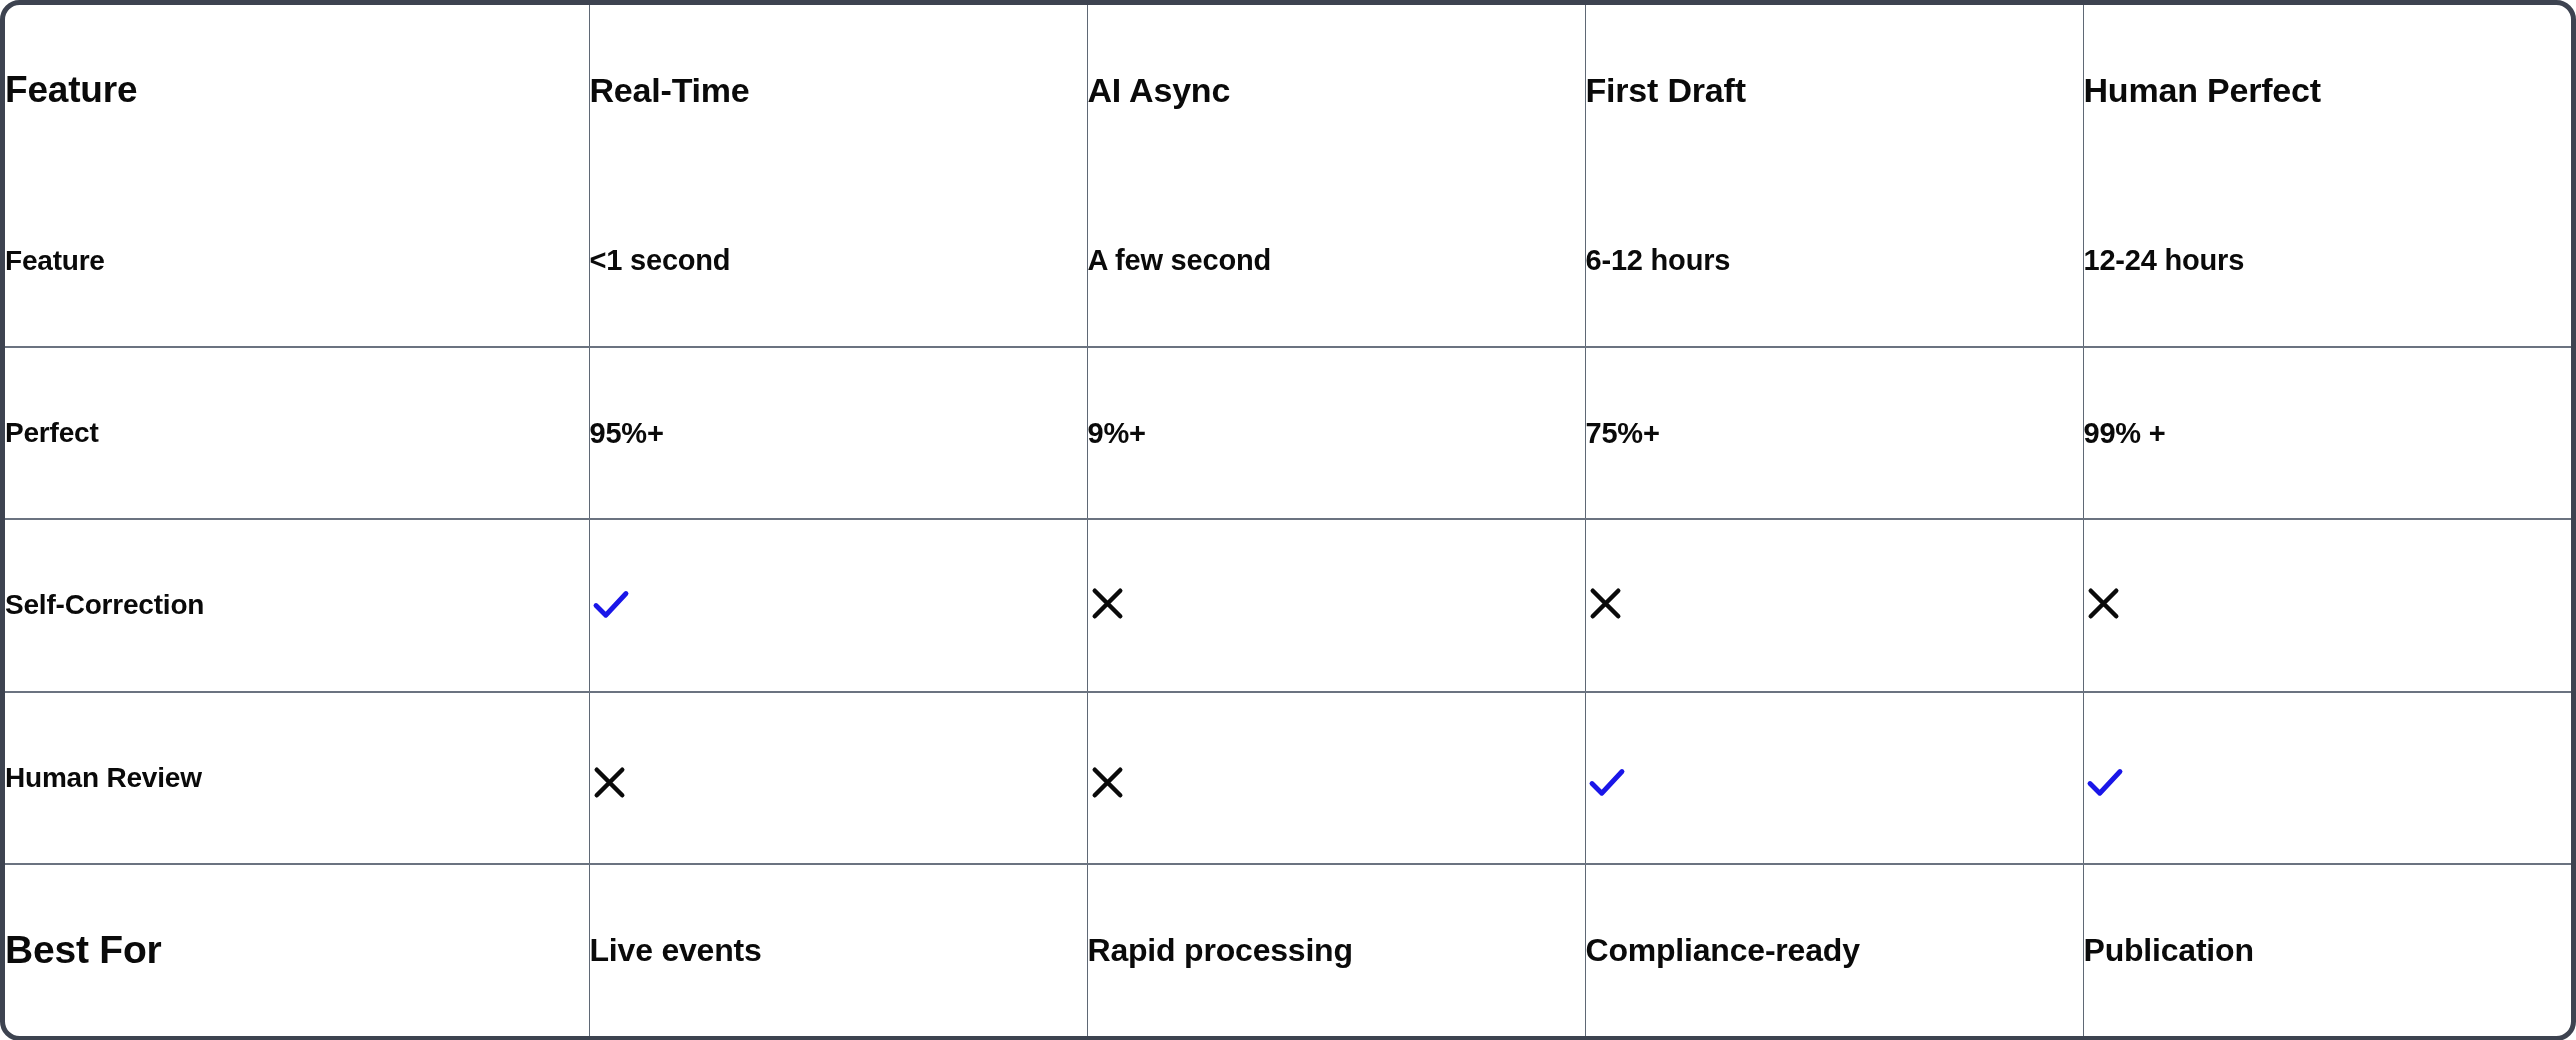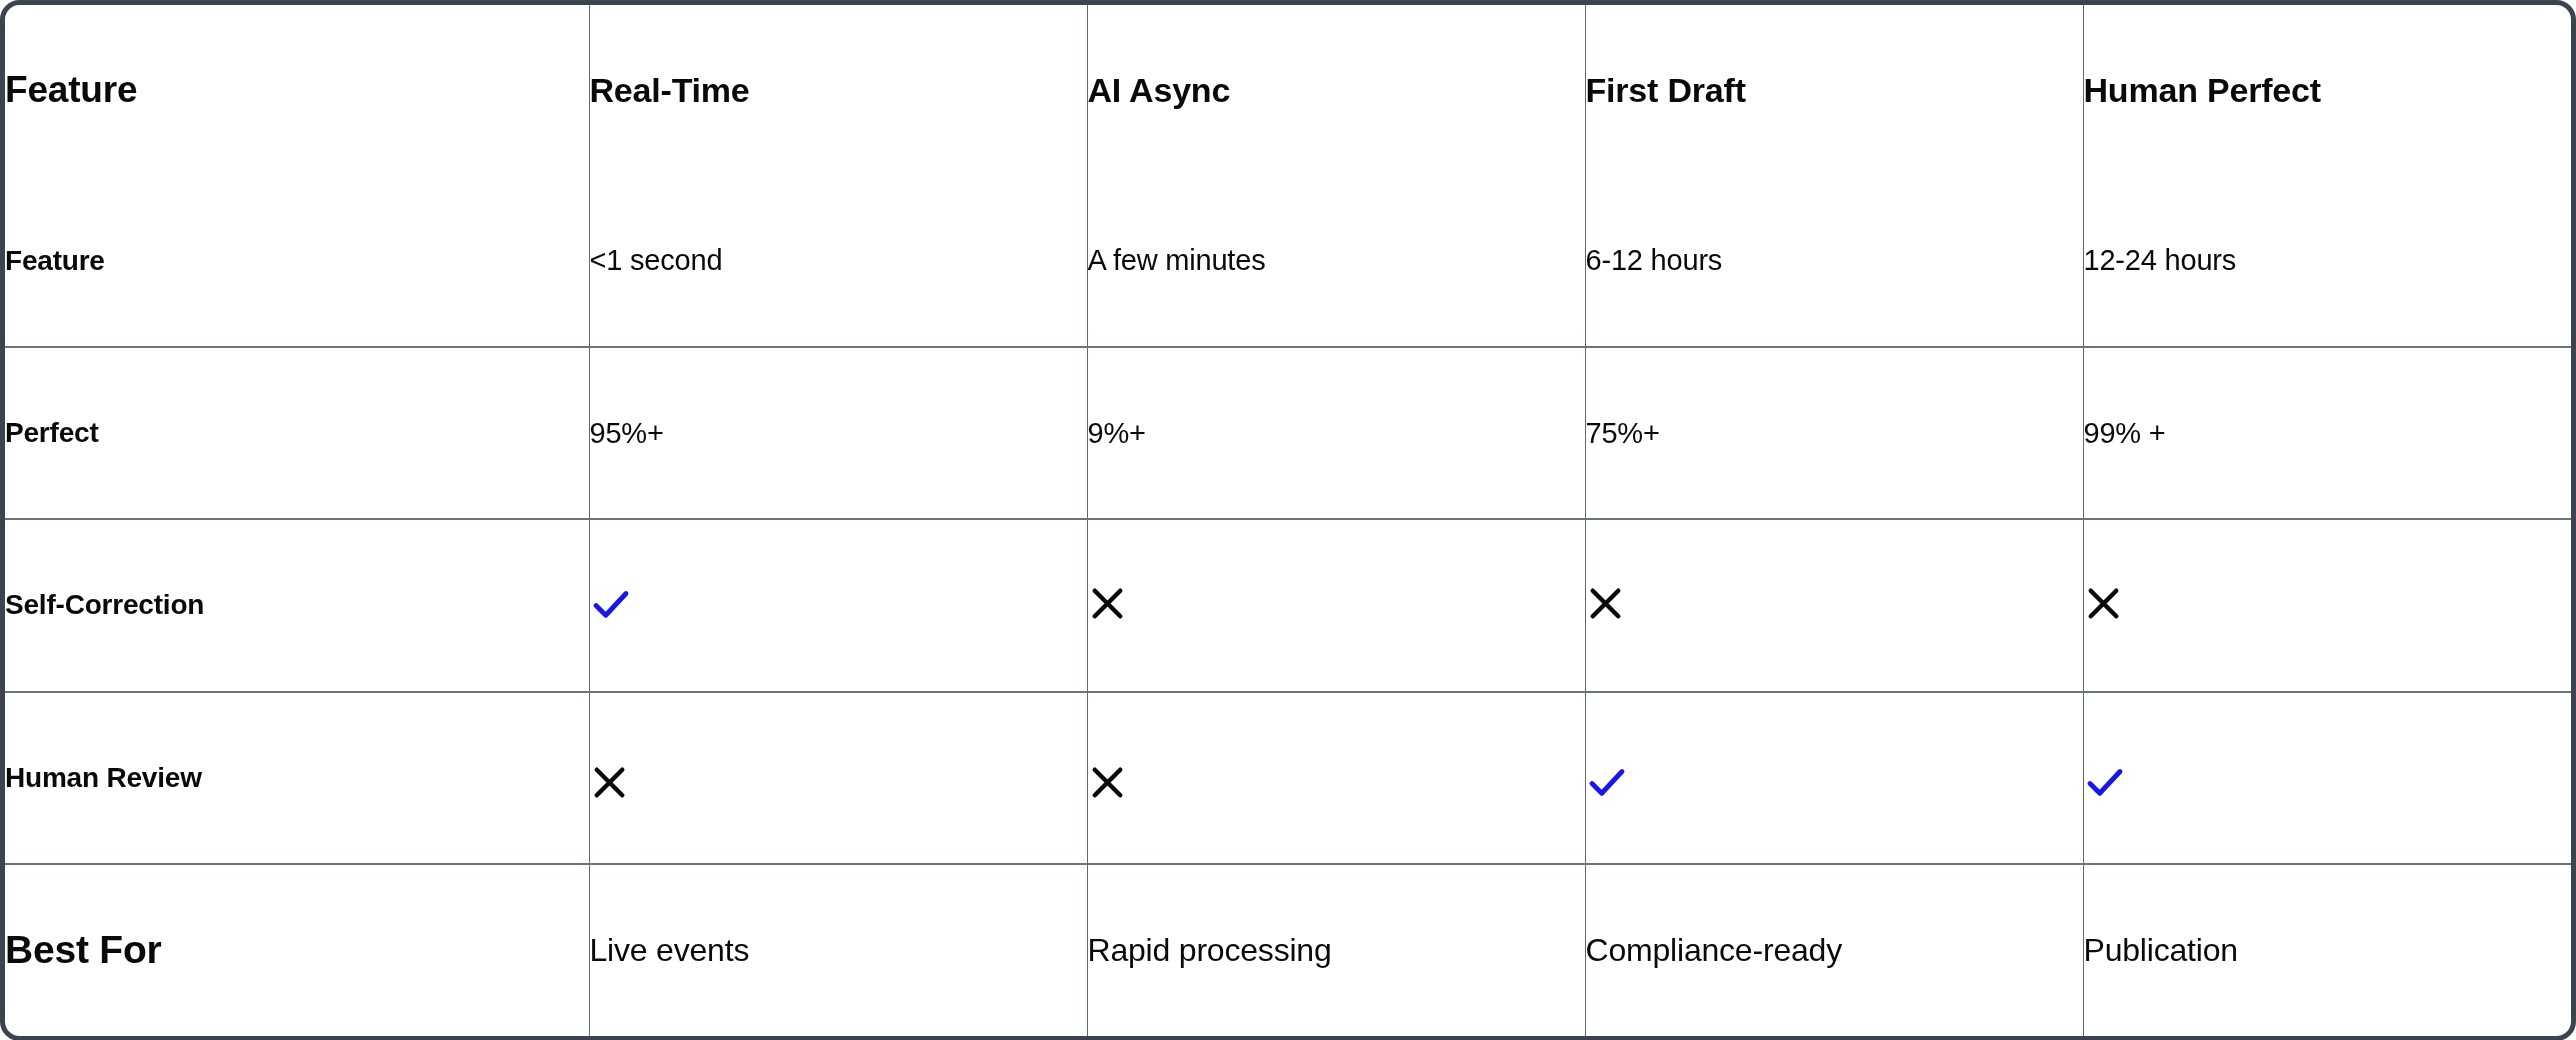--- a/index.html
+++ b/index.html
@@ -80,21 +80,21 @@
 
   
   .cell-label {
     padding-left: 44px;
     font-weight: 700;
     font-size: 28px;
     letter-spacing: -0.2px;
   }
   .cell-value {
     padding-left: 44px;
-    font-weight: 400;
+    font-weight: 700;
     font-size: 29px;
     letter-spacing: -0.2px;
   }
   .row-bestfor .cell-value {
     font-size: 32px;
   }
   .row-bestfor .cell-label {
     font-size: 39px;
   }
 
@@ -133,21 +133,21 @@
         <th class="th-col">AI Async</th>
         <th class="th-col">First Draft</th>
         <th class="th-col">Human Perfect</th>
       </tr>
     </thead>
     <tbody>
 
       <tr class="row-latency">
         <td class="cell-label">Feature</td>
         <td class="cell-value">&lt;1 second</td>
-        <td class="cell-value">A few minutes</td>
+        <td class="cell-value">A few second</td>
         <td class="cell-value">6-12 hours</td>
         <td class="cell-value">12-24 hours</td>
       </tr>
 
       <tr class="row-accuracy">
         <td class="cell-label">Perfect</td>
         <td class="cell-value">95%+</td>
         <td class="cell-value">9%+</td>
         <td class="cell-value">75%+</td>
         <td class="cell-value">99% +</td>

